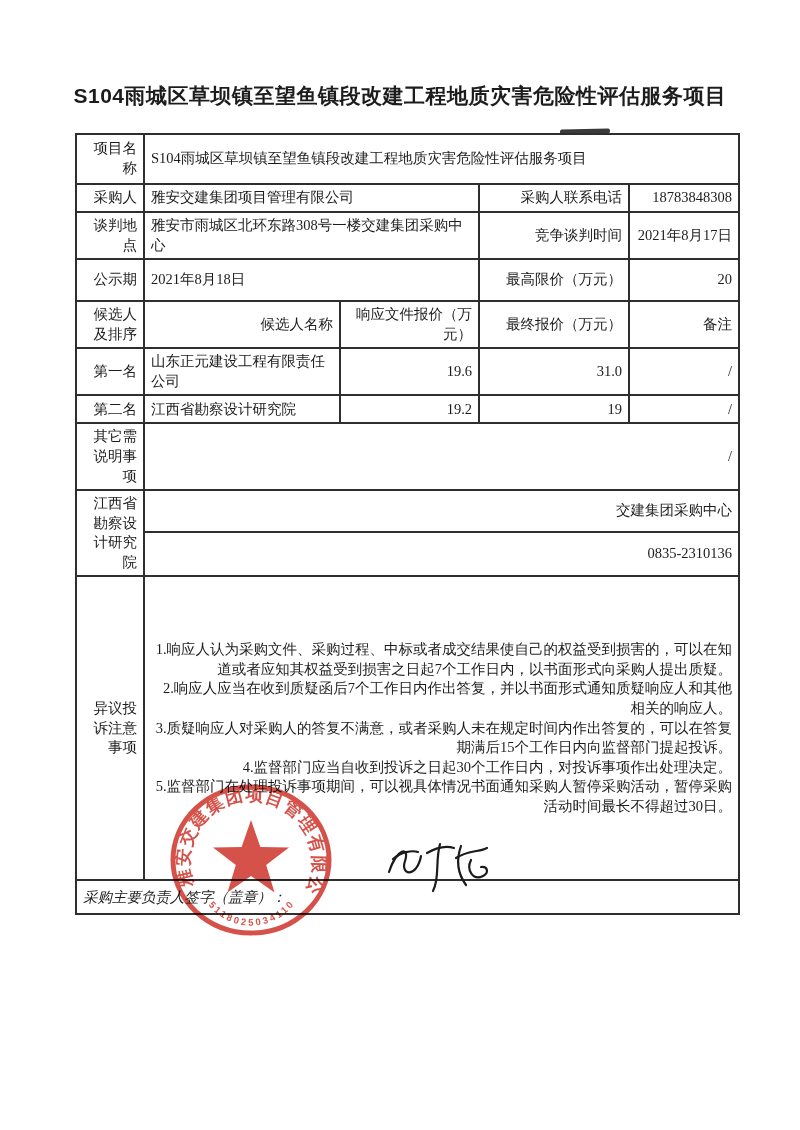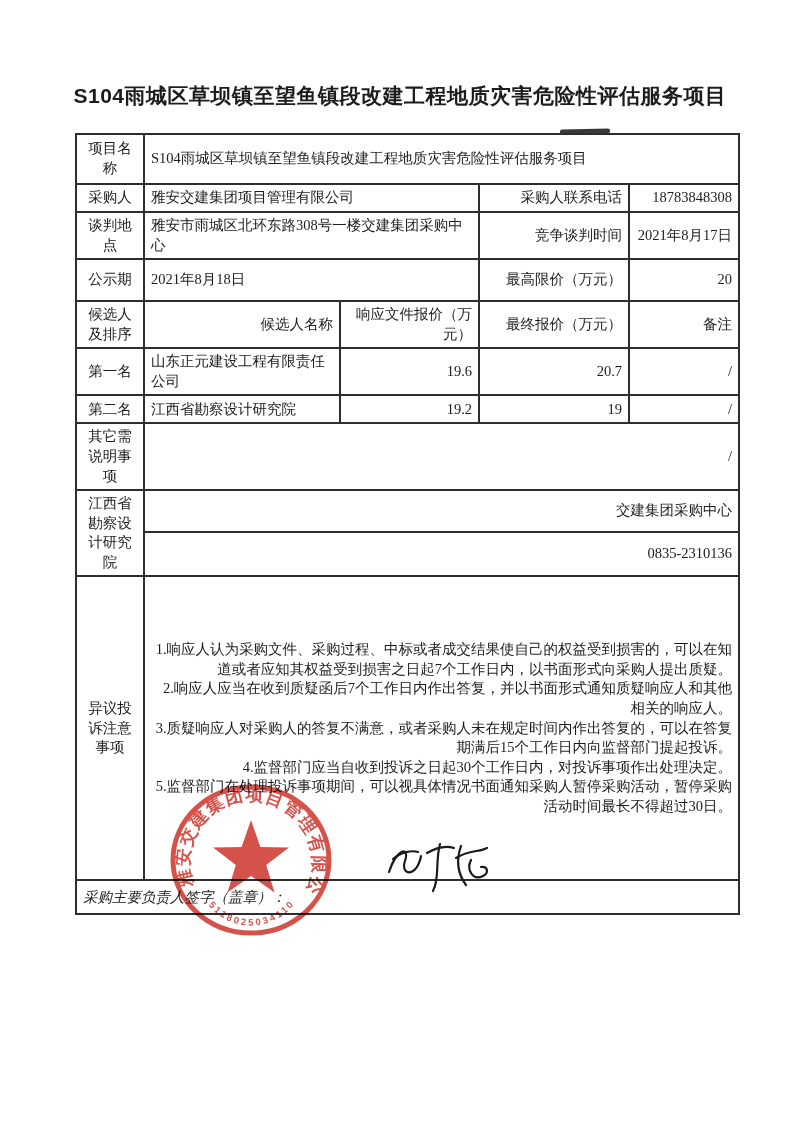--- a/index.html
+++ b/index.html
@@ -27,21 +27,21 @@
     table-layout:fixed;
     font-size:14.5px;
   }
   table.doc td{
     border:2px solid #2e2e2e;
     padding:3px 6px;
     vertical-align:middle;
     line-height:1.35;
     word-break:break-all;
   }
-  td.lbl{padding:2px 3px;text-align:center;margin-top:26px;}
+  td.lbl{padding:2px 3px;text-align:right;margin-top:26px;}
   td.ctr{text-align:right;}
   td.lft{text-align:left;}
   td.notice{
     text-align:right;
     white-space:pre-line;
     line-height:1.55;
     padding:6px 10px;
     font-size:14.5px;
   }
   td.sigrow{padding-left:8px;position:relative;font-style:italic;}
@@ -103,21 +103,21 @@
     <td class="lbl">候选人及排序</td>
     <td class="ctr">候选人名称</td>
     <td class="ctr">响应文件报价（万元）</td>
     <td class="ctr">最终报价（万元）</td>
     <td class="ctr">备注</td>
   </tr>
   <tr style="height:47px">
     <td class="lbl">第一名</td>
     <td class="lft">山东正元建设工程有限责任公司</td>
     <td class="ctr">19.6</td>
-    <td class="ctr">20.7</td>
+    <td class="ctr">31.0</td>
     <td class="ctr">/</td>
   </tr>
   <tr style="height:28px">
     <td class="lbl">第二名</td>
     <td class="lft">江西省勘察设计研究院</td>
     <td class="ctr">19.2</td>
     <td class="ctr">19</td>
     <td class="ctr">/</td>
   </tr>
   <tr style="height:42px">

